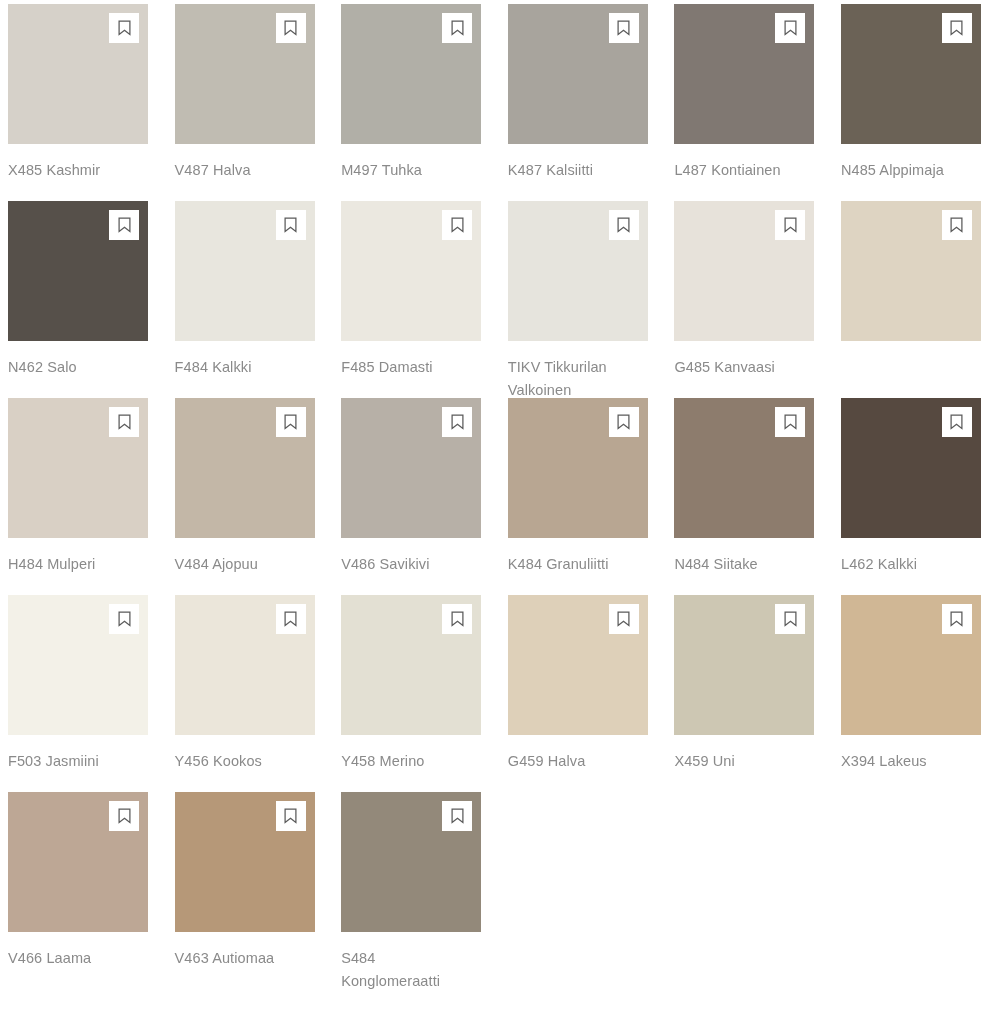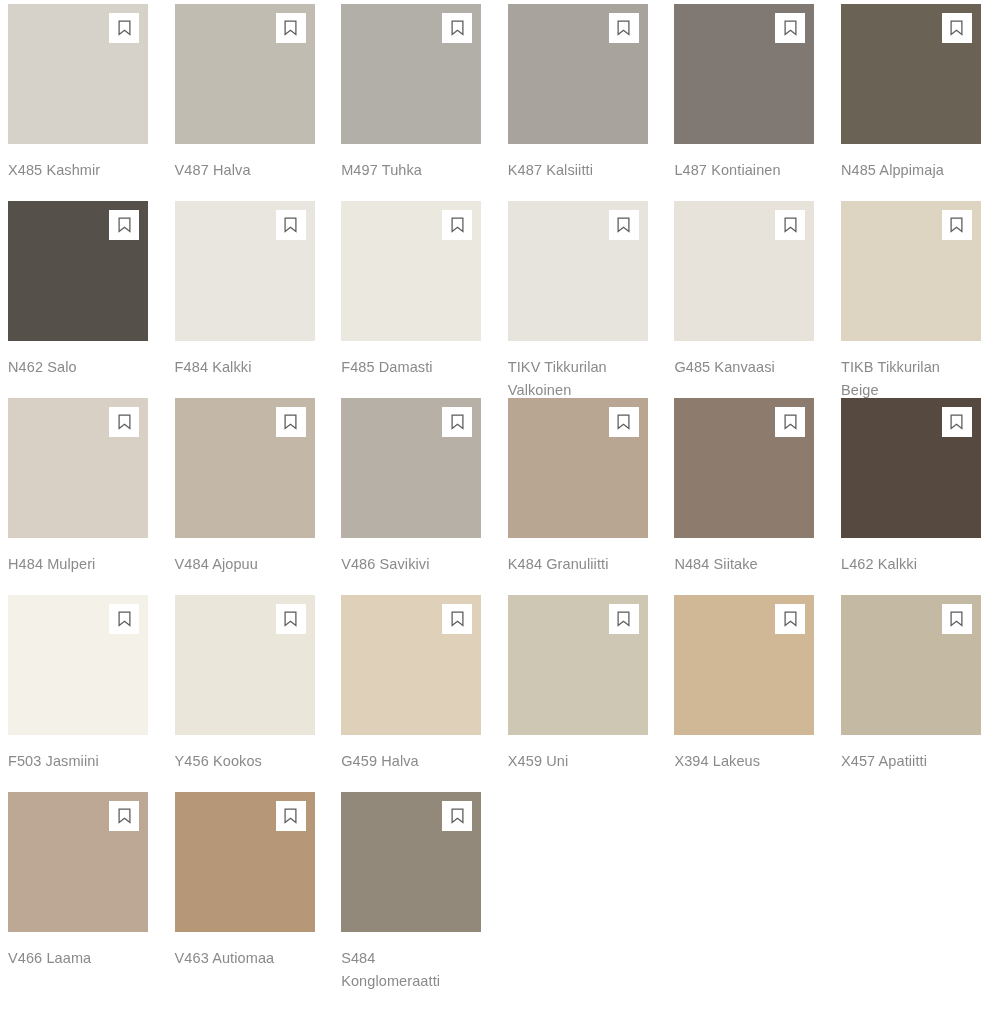--- a/index.html
+++ b/index.html
@@ -204,21 +204,20 @@
     <div class="card">
       <div class="swatch" style="background: rgb(222, 212, 194);">
         <button class="bookmark-btn">
           <span>
             <svg viewBox="0 0 13 16" fill="none" xmlns="http://www.w3.org/2000/svg">
               <path d="M1.1 1.1h10.8v13.4L6.5 10.3 1.1 14.5z" stroke="#5a5a5a" stroke-width="1.25" fill="none" stroke-linejoin="miter"></path>
             </svg>
           </span>
         </button>
       </div>
-      <div class="label">TIKB Tikkurilan Beige</div>
     </div>
     <div class="card">
       <div class="swatch" style="background: rgb(217, 208, 197);">
         <button class="bookmark-btn">
           <span>
             <svg viewBox="0 0 13 16" fill="none" xmlns="http://www.w3.org/2000/svg">
               <path d="M1.1 1.1h10.8v13.4L6.5 10.3 1.1 14.5z" stroke="#5a5a5a" stroke-width="1.25" fill="none" stroke-linejoin="miter"></path>
             </svg>
           </span>
         </button>
@@ -303,20 +302,32 @@
           <span>
             <svg viewBox="0 0 13 16" fill="none" xmlns="http://www.w3.org/2000/svg">
               <path d="M1.1 1.1h10.8v13.4L6.5 10.3 1.1 14.5z" stroke="#5a5a5a" stroke-width="1.25" fill="none" stroke-linejoin="miter"></path>
             </svg>
           </span>
         </button>
       </div>
       <div class="label">Y456 Kookos</div>
     </div>
     <div class="card">
+      <div class="swatch" style="background: rgb(227, 224, 211);">
+        <button class="bookmark-btn">
+          <span>
+            <svg viewBox="0 0 13 16" fill="none" xmlns="http://www.w3.org/2000/svg">
+              <path d="M1.1 1.1h10.8v13.4L6.5 10.3 1.1 14.5z" stroke="#5a5a5a" stroke-width="1.25" fill="none" stroke-linejoin="miter"></path>
+            </svg>
+          </span>
+        </button>
+      </div>
+      <div class="label">Y458 Merino</div>
+    </div>
+    <div class="card">
       <div class="swatch" style="background: rgb(222, 208, 185);">
         <button class="bookmark-btn">
           <span>
             <svg viewBox="0 0 13 16" fill="none" xmlns="http://www.w3.org/2000/svg">
               <path d="M1.1 1.1h10.8v13.4L6.5 10.3 1.1 14.5z" stroke="#5a5a5a" stroke-width="1.25" fill="none" stroke-linejoin="miter"></path>
             </svg>
           </span>
         </button>
       </div>
       <div class="label">G459 Halva</div>
@@ -339,32 +350,20 @@
           <span>
             <svg viewBox="0 0 13 16" fill="none" xmlns="http://www.w3.org/2000/svg">
               <path d="M1.1 1.1h10.8v13.4L6.5 10.3 1.1 14.5z" stroke="#5a5a5a" stroke-width="1.25" fill="none" stroke-linejoin="miter"></path>
             </svg>
           </span>
         </button>
       </div>
       <div class="label">X394 Lakeus</div>
     </div>
     <div class="card">
-      <div class="swatch" style="background: rgb(196, 185, 163);">
-        <button class="bookmark-btn">
-          <span>
-            <svg viewBox="0 0 13 16" fill="none" xmlns="http://www.w3.org/2000/svg">
-              <path d="M1.1 1.1h10.8v13.4L6.5 10.3 1.1 14.5z" stroke="#5a5a5a" stroke-width="1.25" fill="none" stroke-linejoin="miter"></path>
-            </svg>
-          </span>
-        </button>
-      </div>
-      <div class="label">X457 Apatiitti</div>
-    </div>
-    <div class="card">
       <div class="swatch" style="background: rgb(189, 167, 149);">
         <button class="bookmark-btn">
           <span>
             <svg viewBox="0 0 13 16" fill="none" xmlns="http://www.w3.org/2000/svg">
               <path d="M1.1 1.1h10.8v13.4L6.5 10.3 1.1 14.5z" stroke="#5a5a5a" stroke-width="1.25" fill="none" stroke-linejoin="miter"></path>
             </svg>
           </span>
         </button>
       </div>
       <div class="label">V466 Laama</div>

